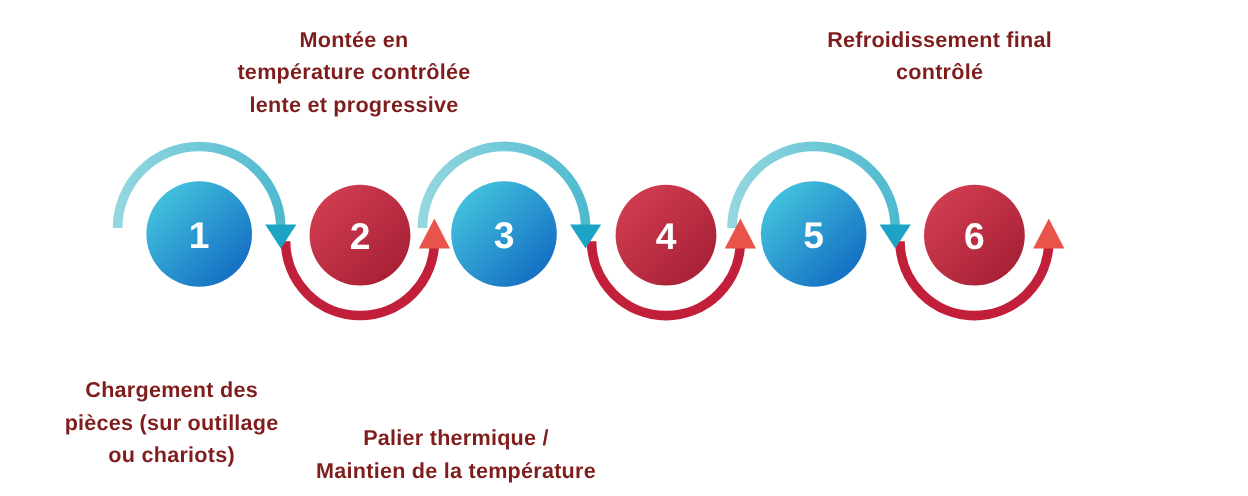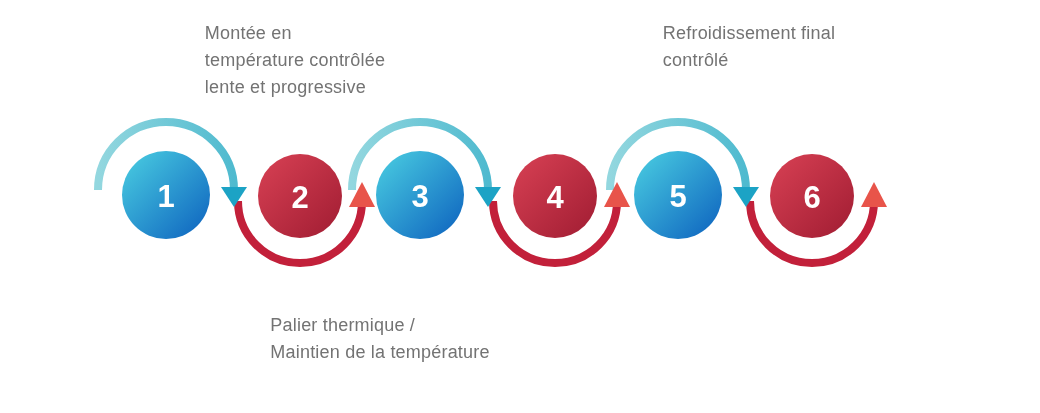--- a/index.html
+++ b/index.html
@@ -7,34 +7,35 @@
     position:relative;
     width:1040px;height:413px;
     background:#ffffff;
     overflow:hidden;
     font-family:"Liberation Sans",sans-serif;
   }
   .chain-svg{position:absolute;left:0;top:0;}
   .label{
     position:absolute;
     transform:translateX(-50%);
+    text-align:center;
     font-size:18px;
-    font-weight:normal;
+    font-weight:bold;
     line-height:27px;
     letter-spacing:.2px;
-    color:#737373;
+    color:#7f1d1d;
     white-space:pre-line;
   }
   .label.top{top:20px;}
   .label.bottom{top:312px;}
   .lb-t1{left:295px;}
   .lb-t2{left:534px;}
-  .lb-t3{left:749px;}
+  .lb-t3{left:783px;}
   .lb-b1{left:143px;}
-  .lb-b2{left:380px;}
+  .lb-b2{left:380px;margin-top:40px;}
   .lb-b3{left:699px;}
 </style>
 </head>
 <body>
 
 <div class="stage">
 
   <svg class="chain-svg" width="1040" height="413" viewBox="0 0 1040 413">
       <defs>
         <linearGradient id="gBlue" x1="0" y1="0" x2="1" y2="1">
@@ -75,16 +76,19 @@
       <circle cx="812" cy="196" r="42" fill="url(#gRed)"></circle>
       <text x="812" y="197" text-anchor="middle" dominant-baseline="central" fill="#ffffff" font-size="31" font-weight="bold" font-family="&quot;Liberation Sans&quot;, sans-serif">6</text>
     </svg>
 
   <div class="label top lb-t1">Montée en
 température contrôlée
 lente et progressive</div>
   <div class="label top lb-t3">Refroidissement final
 contrôlé</div>
 
+  <div class="label bottom lb-b1">Chargement des
+pièces (sur outillage
+ou chariots)</div>
   <div class="label bottom lb-b2">Palier thermique /
 Maintien de la température</div>
 
 </div>
 
 </body></html>

